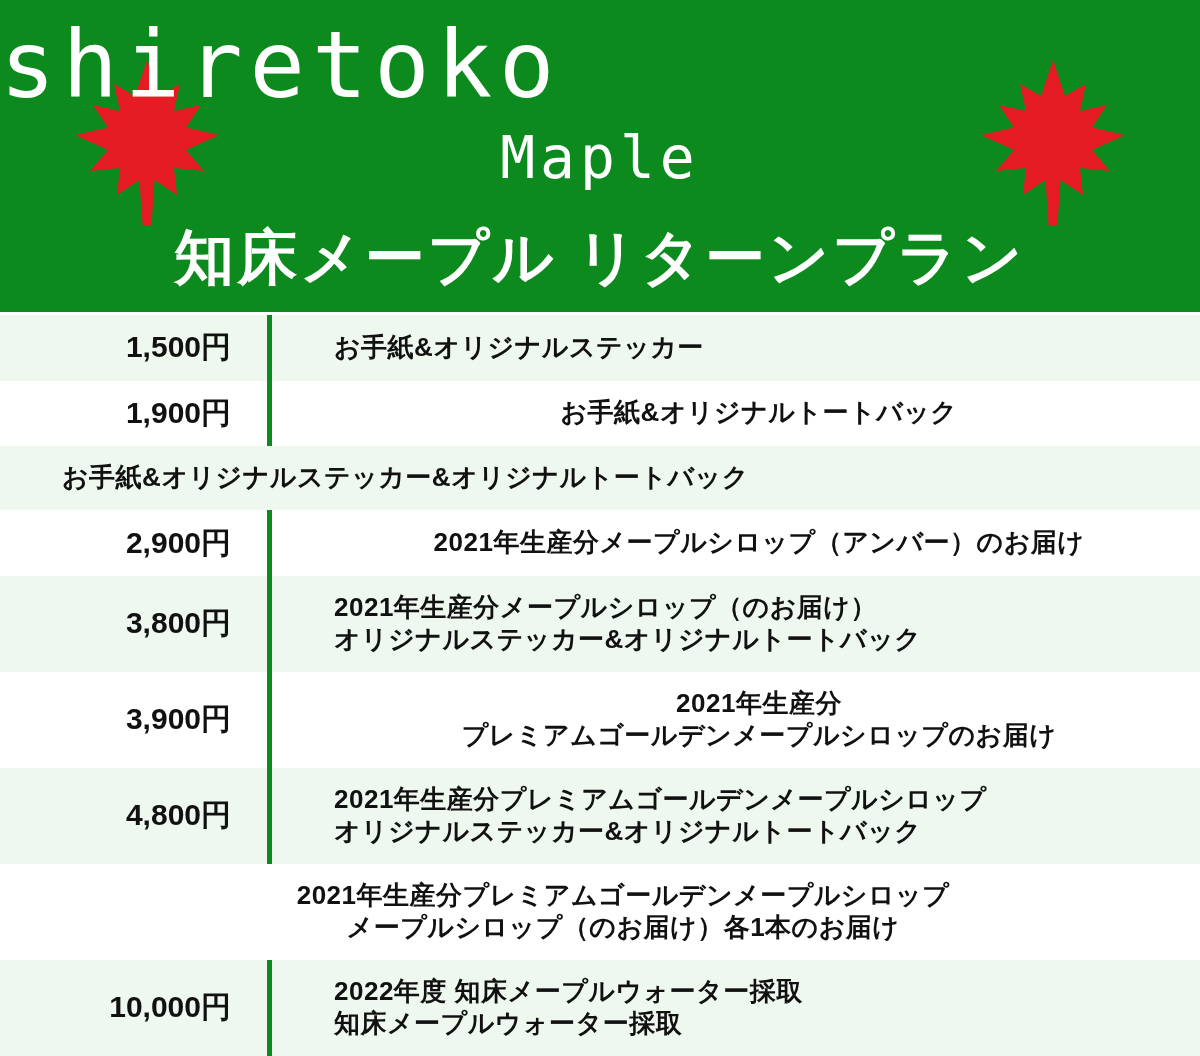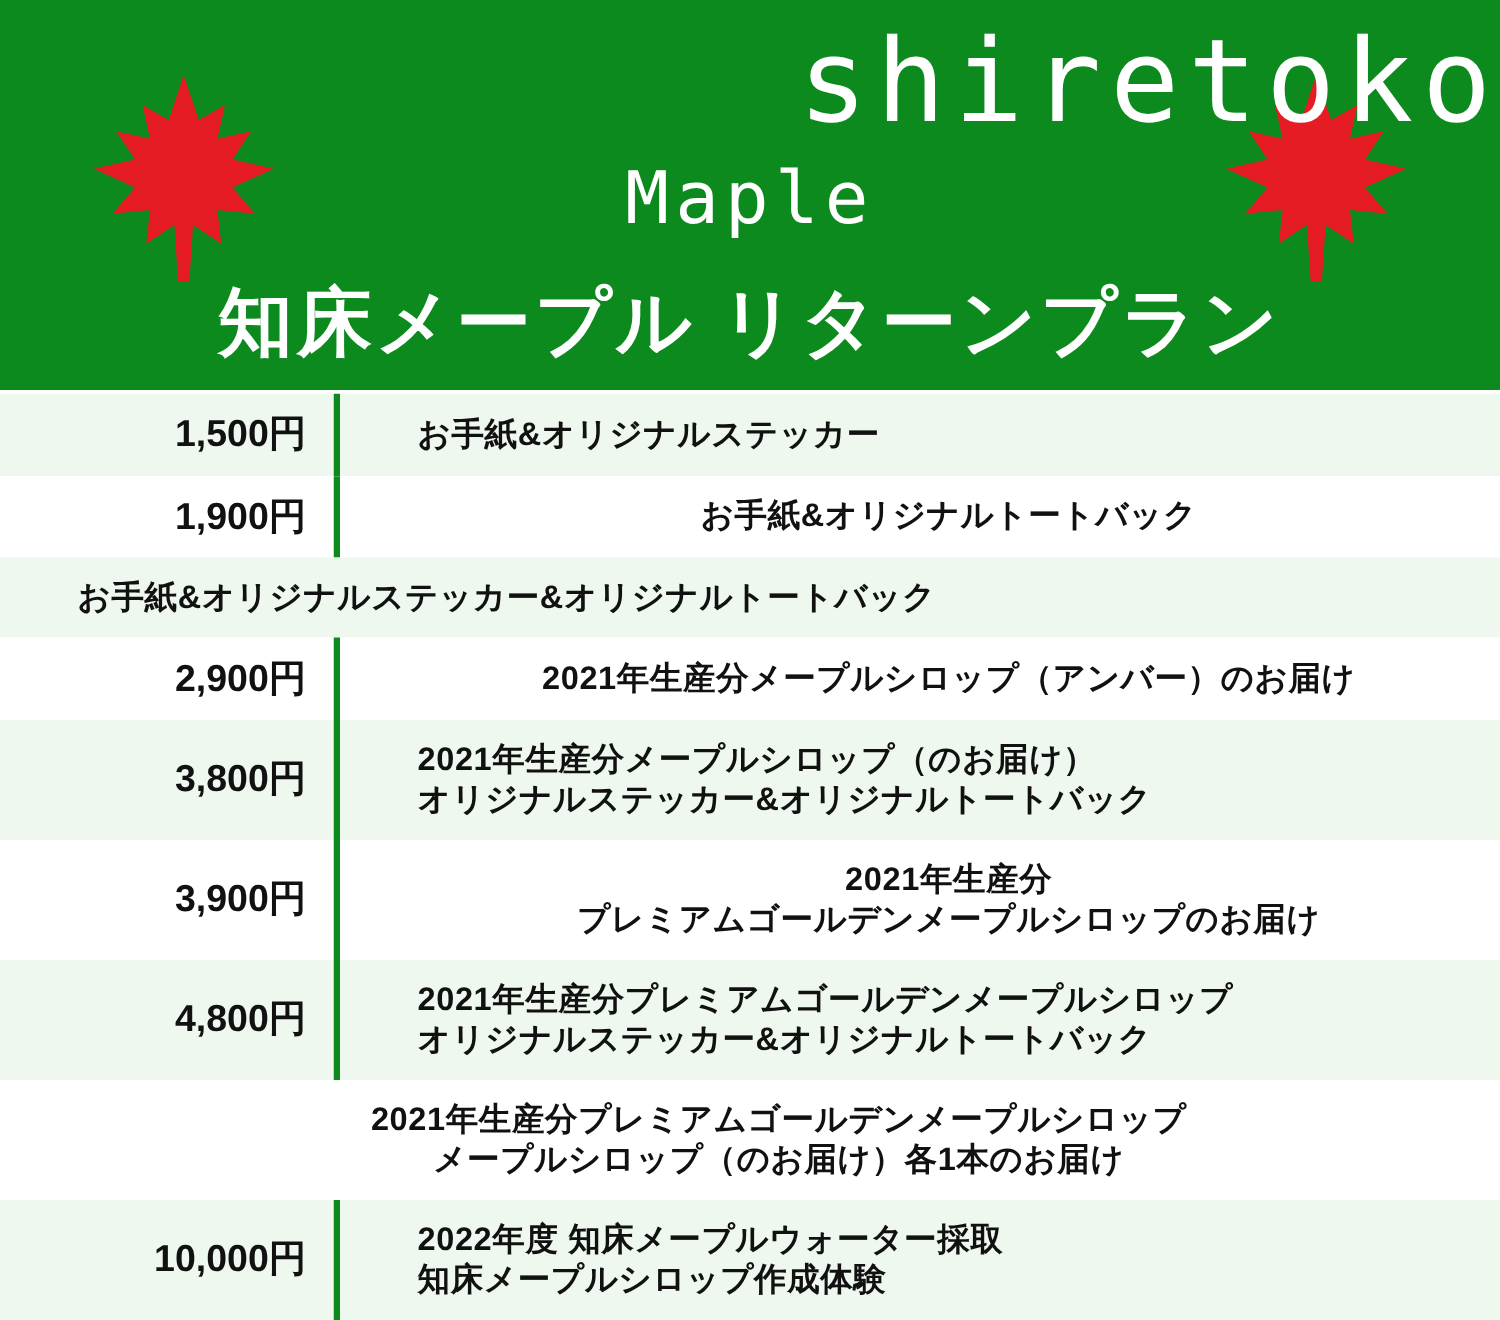--- a/index.html
+++ b/index.html
@@ -41,21 +41,21 @@
   }
   .leaf-left  { left: 72px; }
   .leaf-right { right: 72px; }
   .leaf svg { display: block; width: 100%; height: 100%; }
 
   .brand-title {
     position: absolute;
     top: 18px;
     left: 0;
     right: 0;
-    text-align: right;
+    text-align: left;
     color: #ffffff;
     font-family: "DejaVu Sans Mono", monospace;
     font-size: 92px;
     line-height: 1.05;
     letter-spacing: 7px;
     font-weight: 400;
     white-space: nowrap;
   }
 
   .brand-sub {
@@ -104,21 +104,21 @@
   .plan-row.plain { background: #ffffff; text-align: center; }
 
   .price-cell {
     width: 272px;
     flex: 0 0 272px;
     box-sizing: border-box;
     border-right: 5px solid #0d8a1e;
     display: flex;
     align-items: center;
     justify-content: flex-end;
-    padding-right: 22px;
+    padding-right: 36px;
     font-size: 30px;
     font-weight: 700;
     color: #111111;
     letter-spacing: 0px;
     white-space: nowrap;
   }
 
   .desc-cell {
     flex: 1 1 auto;
     box-sizing: border-box;
@@ -216,18 +216,18 @@
       <div class="desc-cell">
         <div class="desc-line">2021年生産分プレミアムゴールデンメープルシロップ</div>
         <div class="desc-line">メープルシロップ（のお届け）各1本のお届け</div>
       </div>
     </div>
 
     <div class="plan-row alt">
       <div class="price-cell">10,000円</div>
       <div class="desc-cell">
         <div class="desc-line">2022年度 知床メープルウォーター採取</div>
-        <div class="desc-line">知床メープルシロップ作成体験</div>
+        <div class="desc-line">知床メープルウォーター採取</div>
       </div>
     </div>
 
   </div>
 </div>
 
 </body></html>

